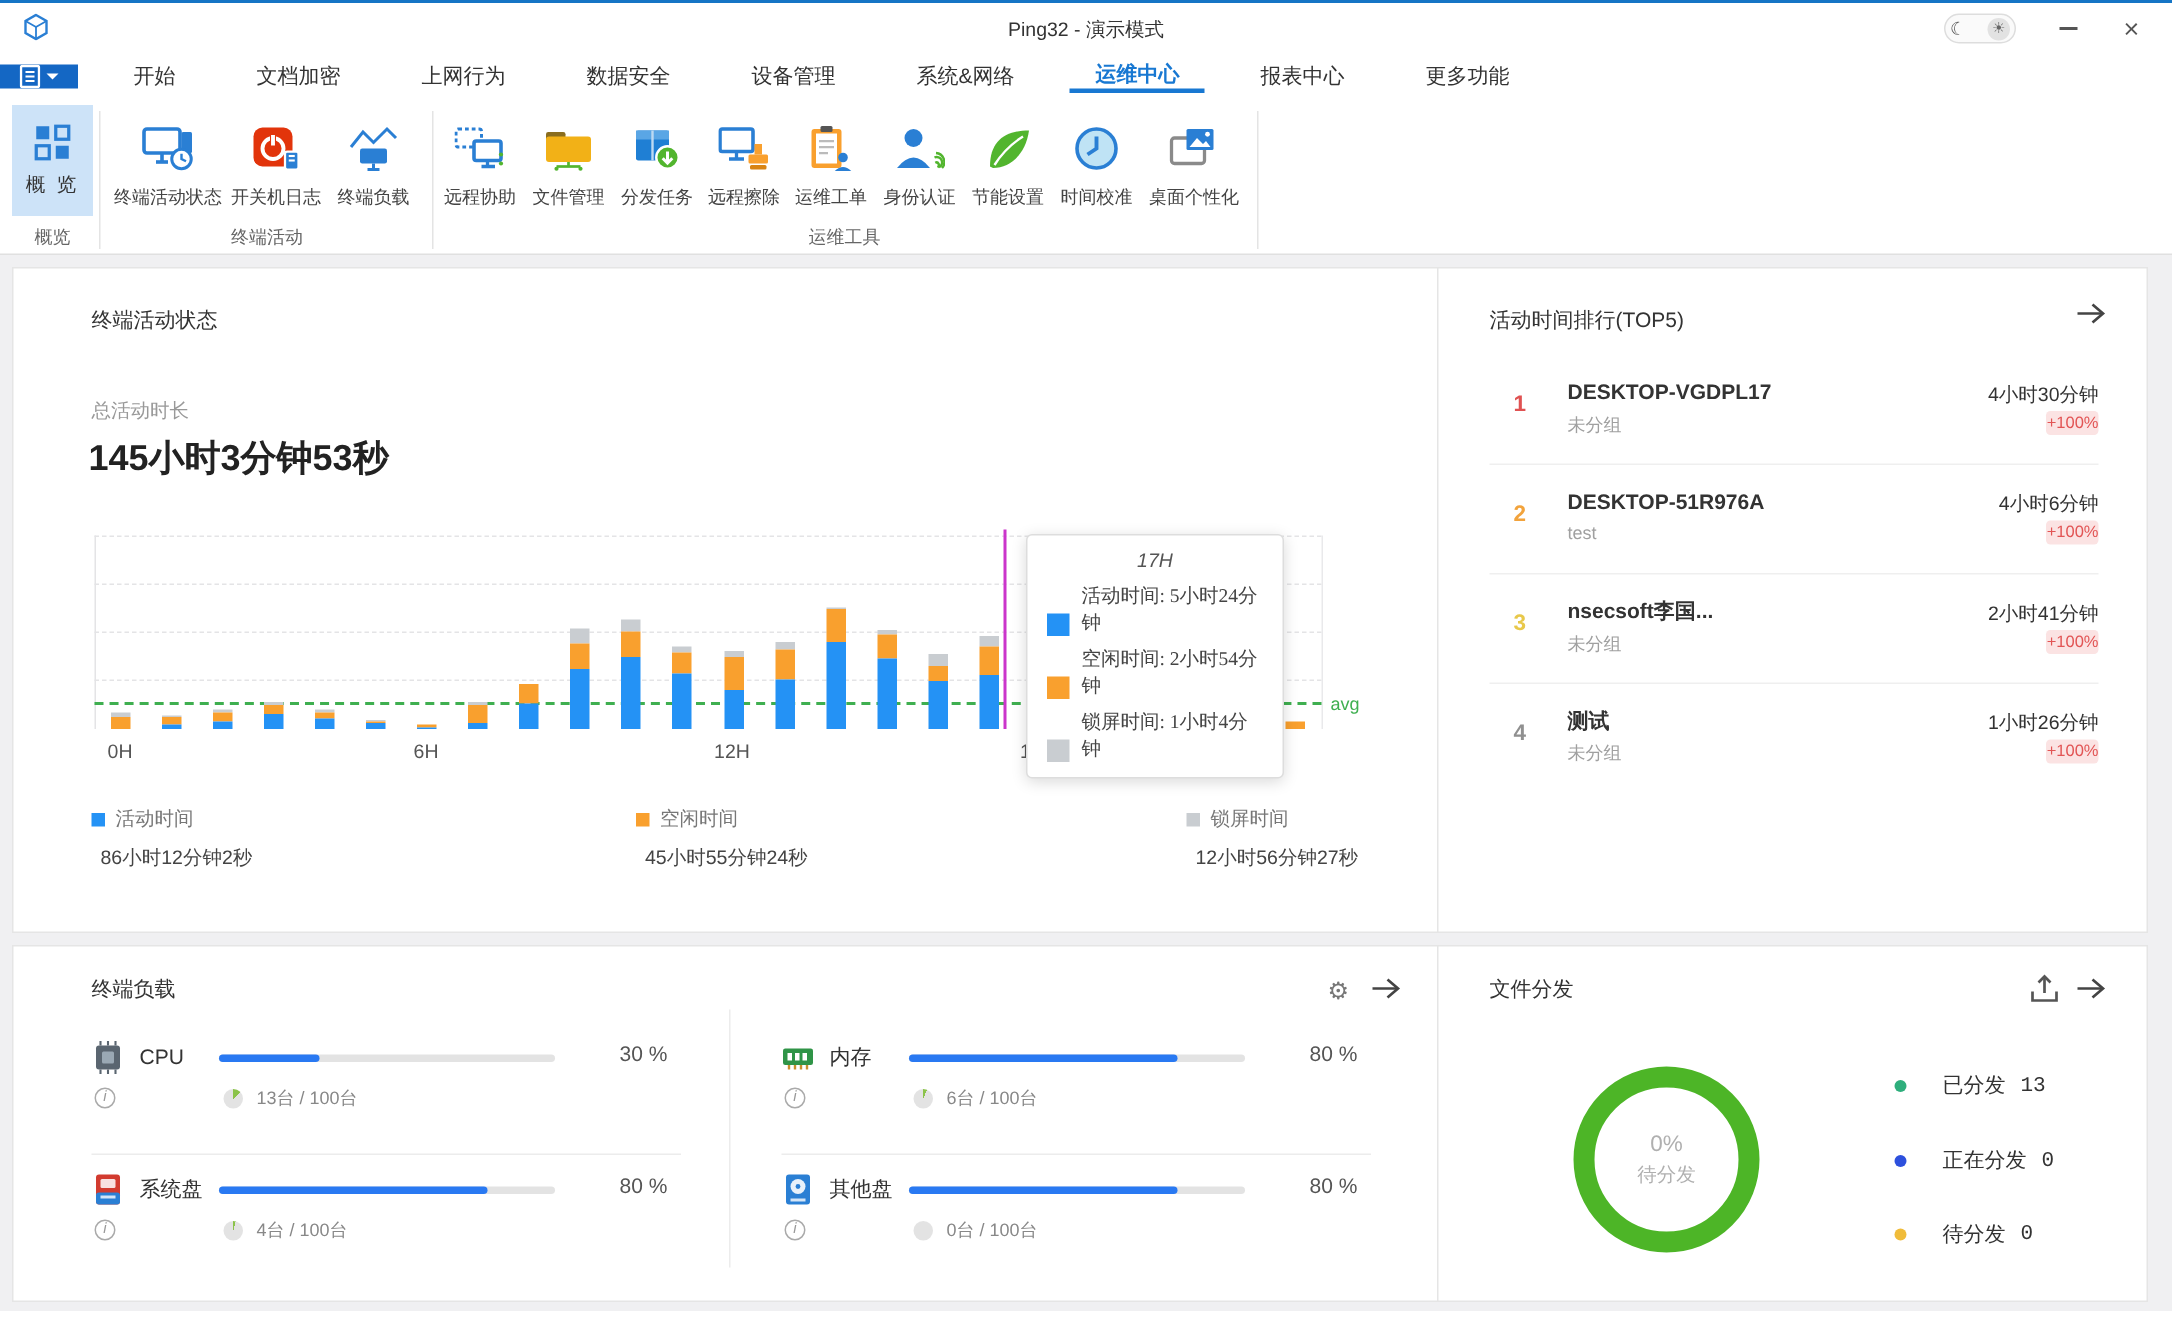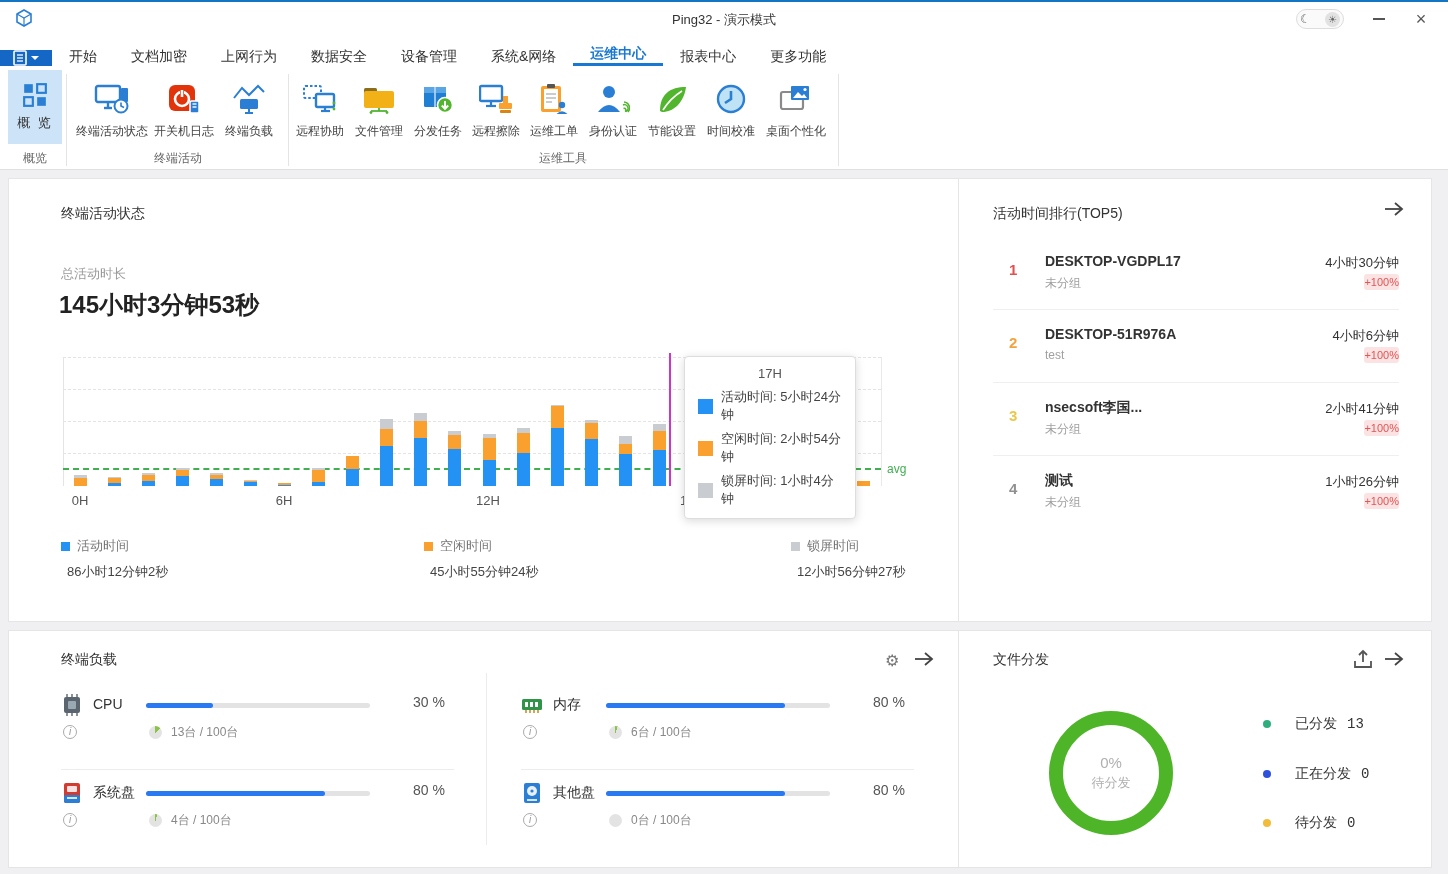--- a/index.html
+++ b/index.html
@@ -13,21 +13,21 @@
   .app-icon { position:absolute; left:16px; top:7px; }
   .win-title { position:absolute; left:0; right:0; top:9px; text-align:center; font-size:13px; color:#333; }
   .theme-pill { position:absolute; right:104px; top:7px; width:48px; height:20px; border:1px solid #ddd; border-radius:10px; background:#fafafa; display:flex; align-items:center; justify-content:space-between; padding:0 3px; }
   .theme-moon { font-size:12px; color:#555; line-height:1; }
   .theme-sun  { width:15px; height:15px; border-radius:50%; background:#e2e2e2; color:#666; font-size:10px; display:flex; align-items:center; justify-content:center; }
   .win-btn { position:absolute; top:4px; width:34px; height:26px; display:flex; align-items:center; justify-content:center; color:#555; font-size:16px; }
   .btn-min { right:52px; } .btn-min i { display:block; width:12px; border-top:2px solid #555; }
   .btn-close { right:10px; font-size:18px; }
 
   
-  .tabrow { position:absolute; left:0; top:36px; width:100%; height:30px; background:#fff; display:flex; align-items:flex-end; }
+  .tabrow { position:absolute; left:0; top:36px; width:100%; height:30px; background:#fff; display:flex; align-items:center;gap:20px; }
   .menu-btn { width:52px; background:#1467c4; display:flex; align-items:center; justify-content:center; gap:4px; }
   .menu-caret { width:0; height:0; border-left:4px solid transparent; border-right:4px solid transparent; border-top:4px solid #fff; }
   .tab { padding:0 17px; display:flex; align-items:center; font-size:14px; color:#333; cursor:default; }
   .tab.active { color:#1878d2; border-bottom:3px solid #1878d2; font-weight:bold; }
 
   
   .ribbon { position:absolute; left:0; top:66px; width:100%; height:104px; background:#fff; border-bottom:1px solid #e0e0e0; }
   .rb-overview { position:absolute; left:8px; top:4px; width:54px; height:74px; background:#cde3f8; display:flex; flex-direction:column; align-items:center; justify-content:center; gap:6px; }
   .rb-overview .lbl { font-size:13px; color:#333; letter-spacing:2px; }
   .rb-items { position:absolute; left:72px; top:4px; display:flex; }
@@ -55,22 +55,22 @@
   .axis-right { position:absolute; left:818px; top:4px; height:129px; border-left:1px solid #e9e9eb; }
   .avgline { position:absolute; left:0; top:115px; width:818px; border-top:2px dashed #3faf50; }
   .avg-label { position:absolute; left:878px; top:283px; font-size:12px; color:#3faf50; }
   .bars { position:absolute; left:0; top:0; width:818px; height:133px; }
   .bar { position:absolute; bottom:0; width:13px; display:flex; flex-direction:column; }
   .bar .seg { width:13px; }
   .bar.hl .seg { background-image:repeating-linear-gradient(135deg, rgba(255,255,255,.55) 0 2px, transparent 2px 5px); }
   .hoverline { position:absolute; left:606px; top:0; width:2px; height:133px; background:#cb35cb; z-index:2; }
   .xtick { position:absolute; top:140px; width:44px; text-align:center; font-size:13px; color:#555; }
   .tooltip { position:absolute; left:675px; top:177px; width:172px; background:#fff; border:1px solid #ddd; border-radius:4px; box-shadow:0 2px 10px rgba(0,0,0,.15); padding:9px 13px 10px; z-index:5; }
-  .tt-title { text-align:center; font-size:13px; color:#555; margin-bottom:7px; }
-  .tt-row { display:flex; align-items:center; gap:8px; margin-top:6px; font-size:13px; color:#444; }
+  .tt-title { text-align:center; font-size:13px; color:#555; margin-bottom:7px;font-style:italic; }
+  .tt-row { display:flex; align-items:flex-end; gap:8px; margin-top:6px; font-size:13px; color:#444;font-family:Liberation Serif, serif; }
   .tt-sq { width:15px; height:15px; flex:none; }
   .sq-blue { background:#2492f5; } .sq-orange { background:#f9a02e; } .sq-gray { background:#c9cdd1; }
   .legend-item { position:absolute; top:358px; }
   .legend-item .l1 { display:flex; align-items:center; gap:7px; font-size:13px; color:#777; }
   .legend-item .sq { width:9px; height:9px; }
   .legend-item .val { margin:8px 0 0 6px; font-size:13px; color:#444; }
 
   
   .hdr-arrow { position:absolute; cursor:pointer; }
   .t5row { position:absolute; left:0; width:474px; height:73px; }

